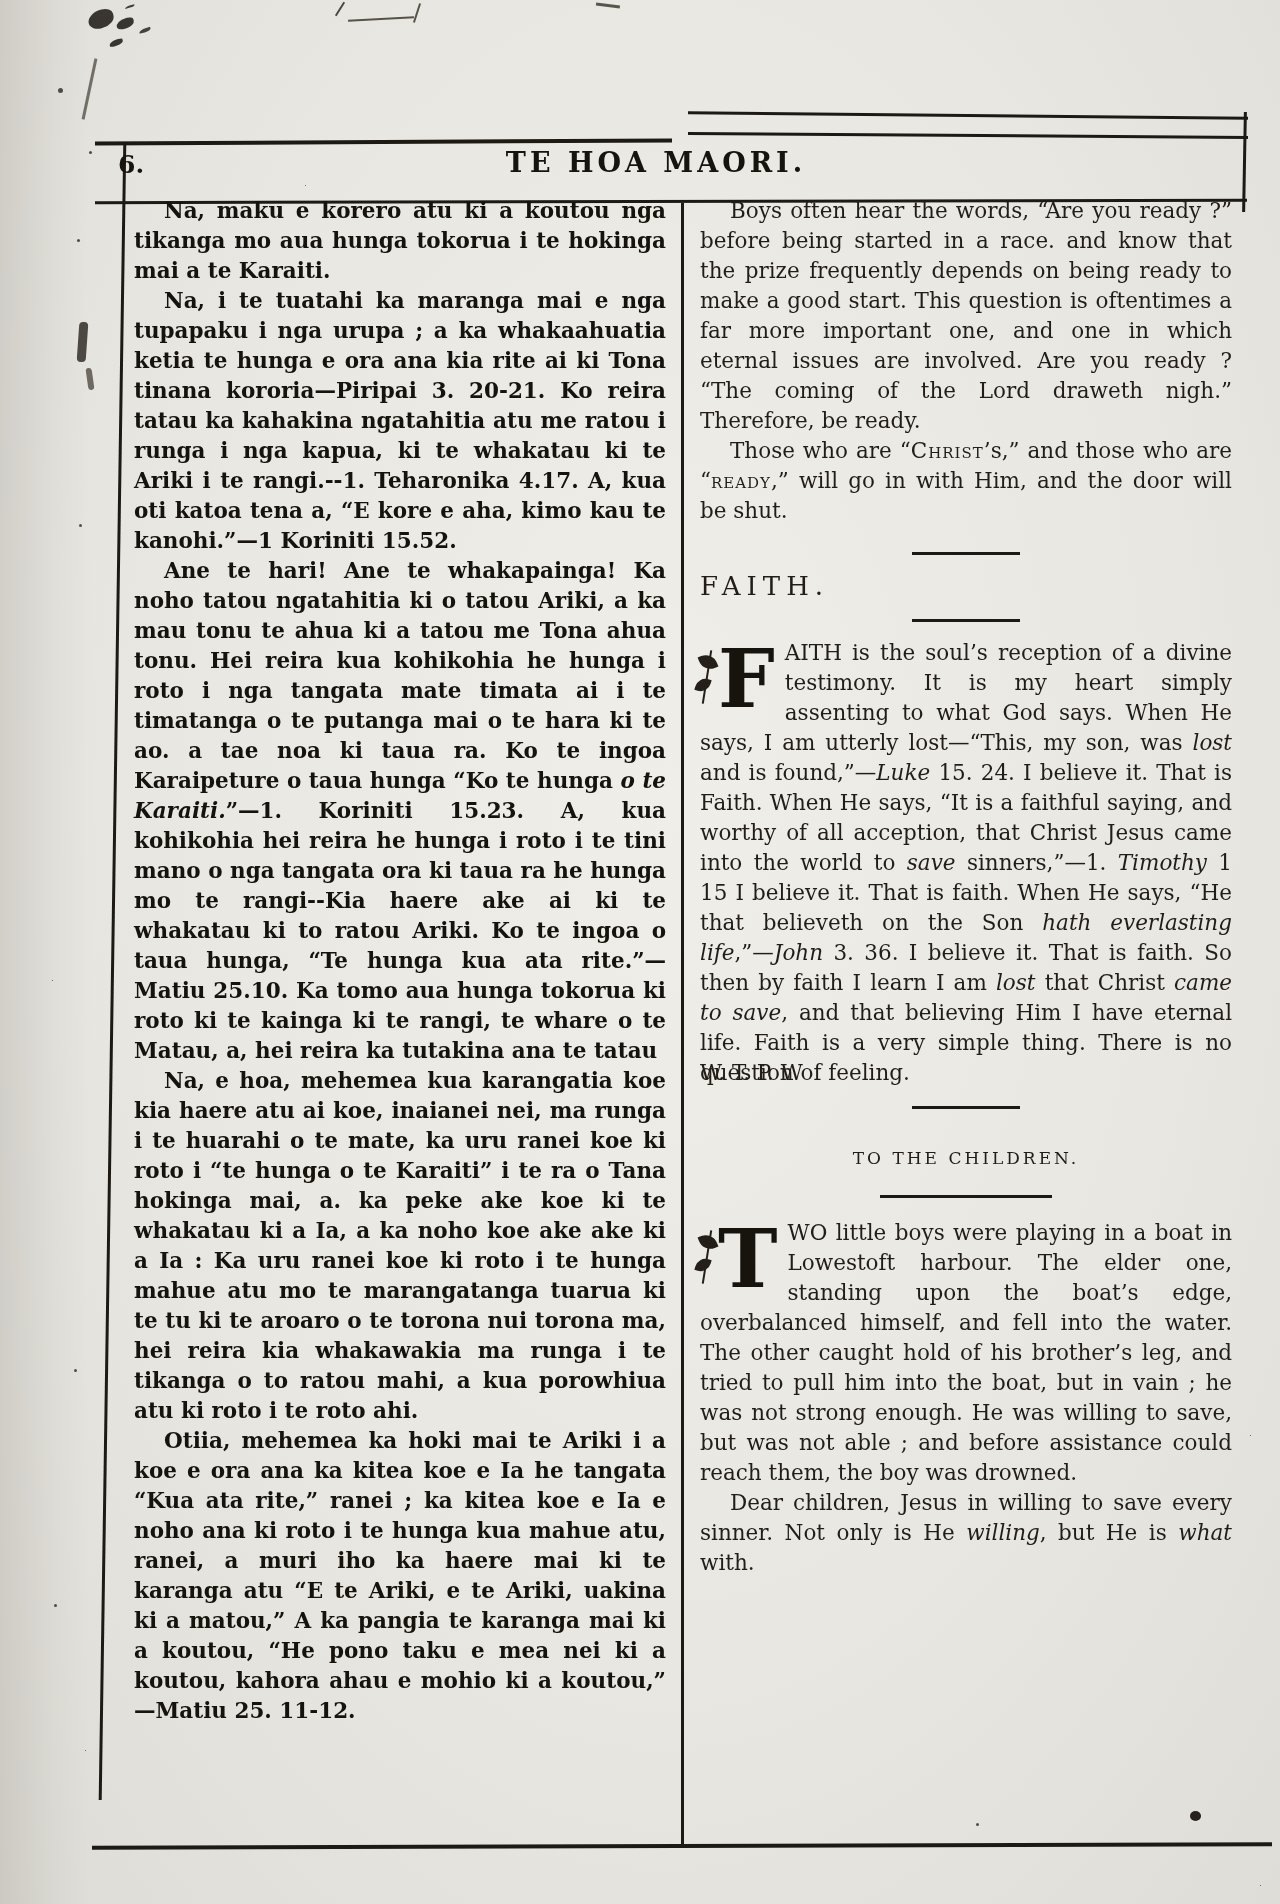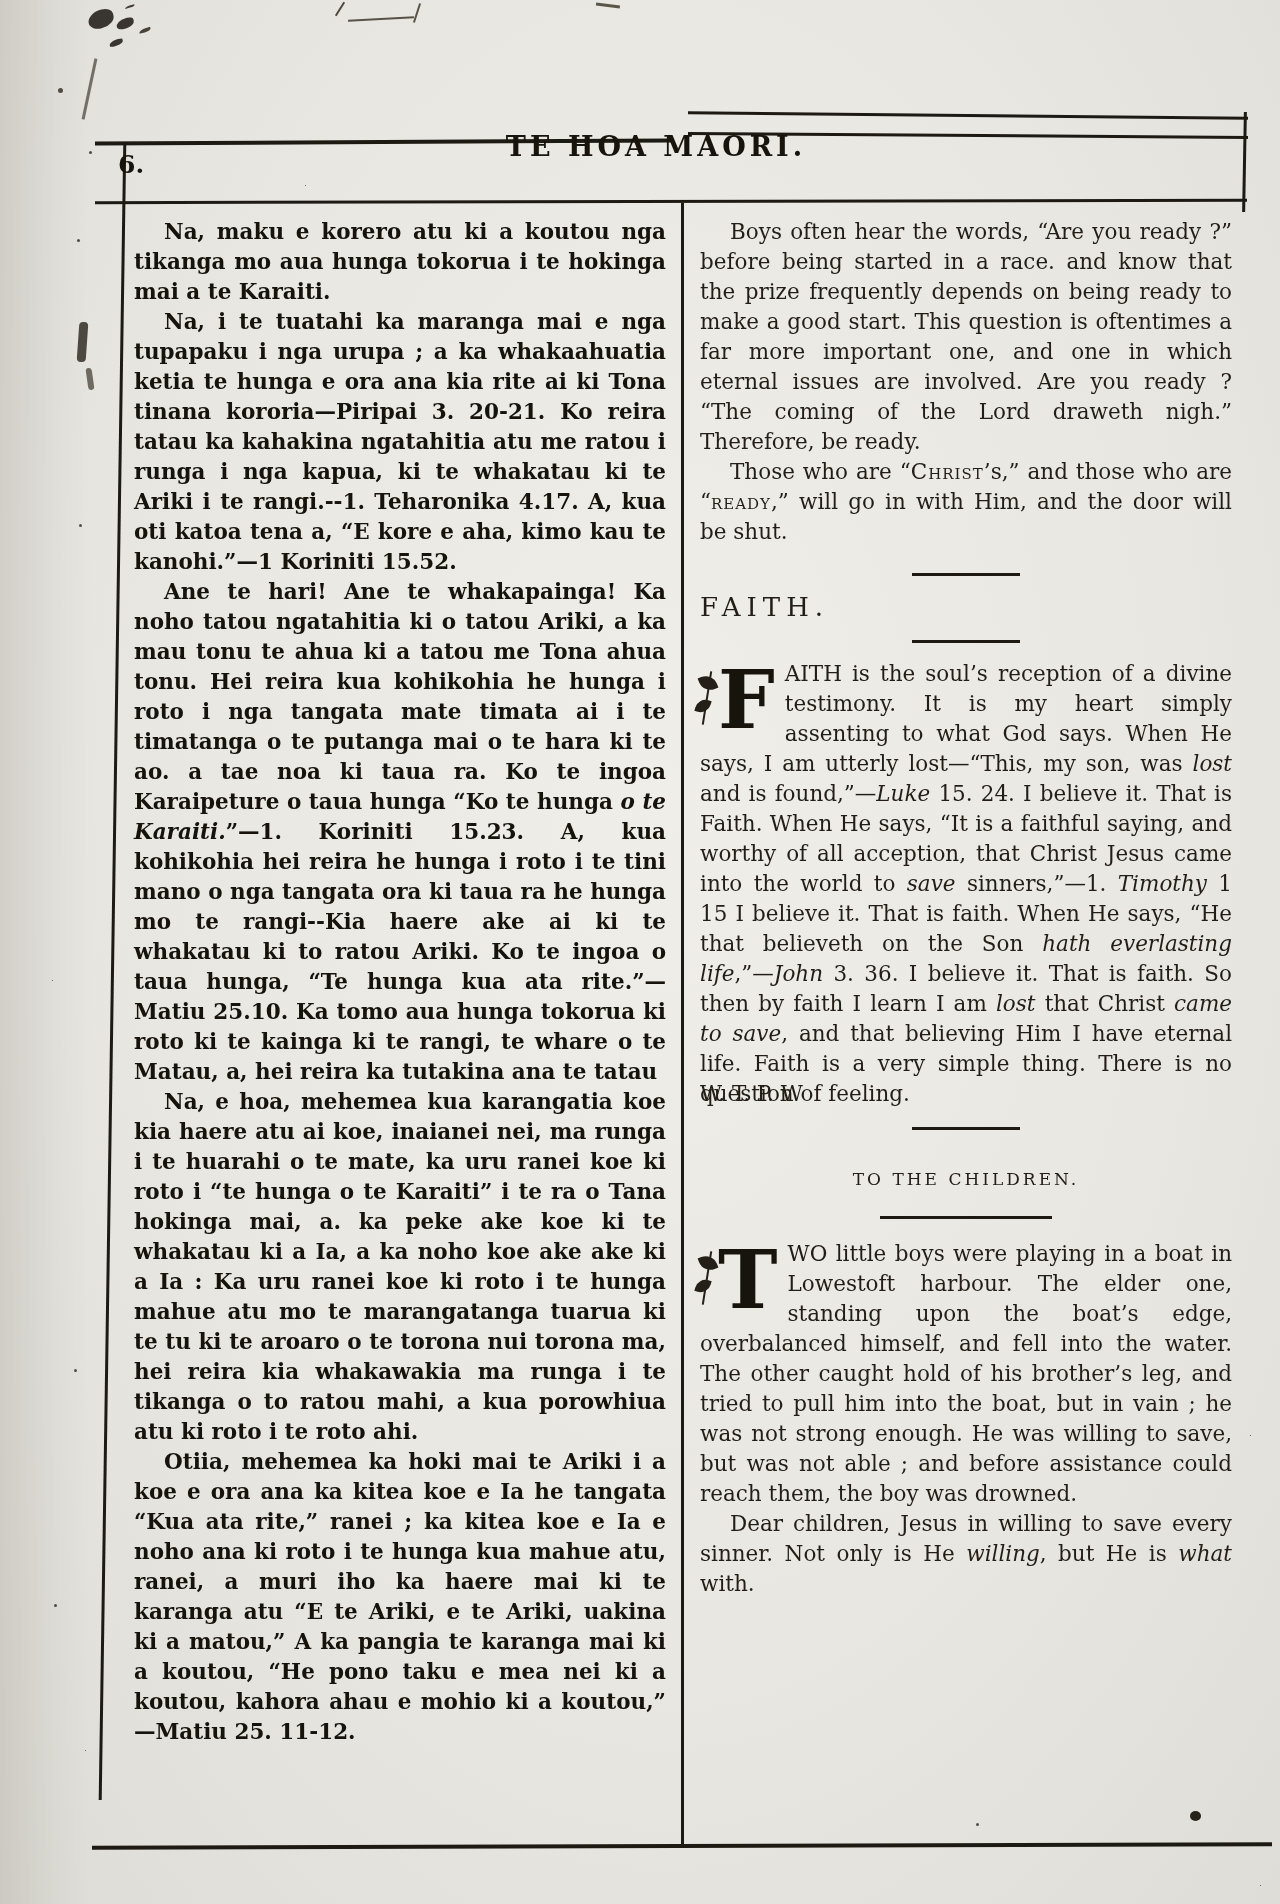--- a/index.html
+++ b/index.html
@@ -17,25 +17,25 @@
   .rule-top-rightA { left:688px; top:114px;  width:560px;  height:3px; transform:rotate(0.55deg); }
   .rule-top-rightB { left:688px; top:134px;  width:560px;  height:3px; transform:rotate(0.4deg); }
   .rule-header     { left:95px;  top:200px;  width:1152px; height:3px; transform:rotate(-0.12deg); }
   .rule-bottom     { left:92px;  top:1844px; width:1180px; height:4px; transform:rotate(-0.18deg); }
   .border-left     { left:111px; top:142px;  width:3px;    height:1658px; transform:rotate(0.85deg); }
   .border-right-top{ left:1243px;top:112px;  width:3px;    height:100px;  transform:rotate(1deg); }
   .divider         { left:681px; top:203px;  width:3px;    height:1642px; }
 
   
   .pagenum { position:absolute; left:118px; top:150px; font-size:25px; font-weight:bold; color:#17130d; }
-  .title   { position:absolute; left:106px; top:131px; width:1100px; text-align:center;
+  .title   { position:absolute; left:106px; top:147px; width:1100px; text-align:center;
              font-size:27px; font-weight:bold; letter-spacing:4px; color:#17130d; }
 
   
-  .col { position:absolute; top:217px; width:532px; font-size:21.5px; line-height:30px;
+  .col { position:absolute; top:196px; width:532px; font-size:21.5px; line-height:30px;
          text-align:justify; }
   .col-left  { left:134px; font-weight:bold; color:#16120c; }
   .col-right { left:700px; color:#221e17; }
   .para { margin:0; }
   .indent { text-indent:30px; }
   .it { font-style:italic; }
   .sc { font-variant:small-caps; letter-spacing:1px; }
 
   
   .hr-sm { width:108px; height:3px; background:#1d1a14; margin:18px auto 16px auto; }

